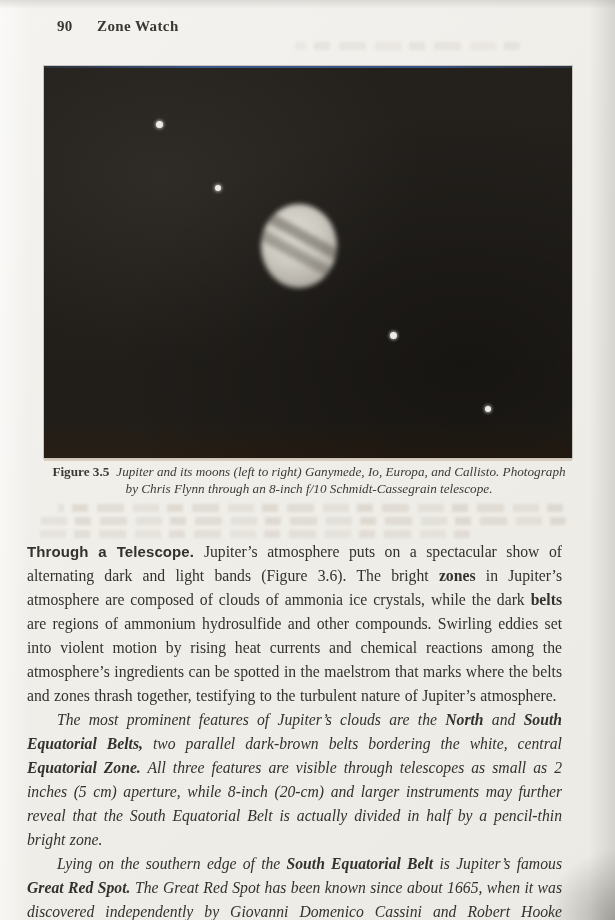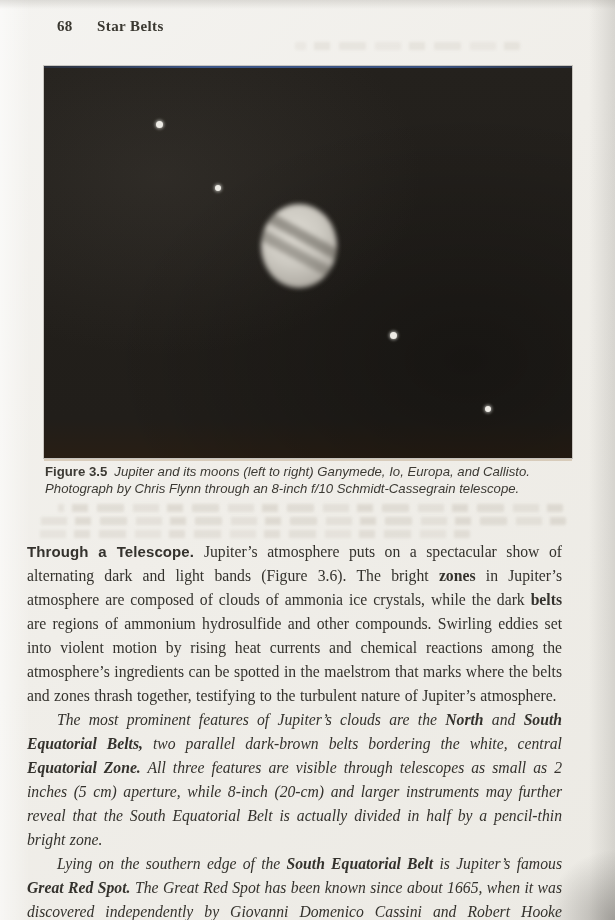--- a/index.html
+++ b/index.html
@@ -59,22 +59,22 @@
       rgba(98,94,86,.55) 38% 46%,
       rgba(175,170,162,.12) 46% 52%,
       rgba(104,100,92,.48) 52% 60%,
       rgba(0,0,0,0) 60% 100%);}
   .moon{position:absolute;border-radius:50%;background:#edebe5;
     box-shadow:0 0 3px 1.2px rgba(235,233,228,.55);filter:blur(.4px);}
 
   
   .caption{
     position:absolute;left:45px;top:463px;width:528px;
-    font-family:Liberation Sans, sans-serif;font-size:13.2px;line-height:17px;
-    color:#3c3a34;text-align:left;
+    font-family:Liberation Serif, serif;font-size:13.2px;line-height:17px;
+    color:#3c3a34;text-align:center;
   }
   .cap-label{font-weight:bold;font-style:normal;margin-right:7px;}
   .cap-text{font-style:italic;}
 
   
   .bodytext{
     position:absolute;left:27px;top:540px;width:535px;
     font-size:15.7px;line-height:24px;color:#34322d;
     text-align:justify;word-spacing:.5px;
   }
@@ -82,22 +82,22 @@
   .bodytext p.indent{text-indent:30px;font-style:italic;}
   .b{font-weight:bold;}
   .sans{font-family:"Liberation Sans", sans-serif;font-size:15px;letter-spacing:.1px;}
 </style>
 </head>
 <body>
 
 <div class="page">
 
   <div class="header">
-    <span class="pagenum">68</span>
-    <span class="runhead">Star Belts</span>
+    <span class="pagenum">90</span>
+    <span class="runhead">Zone Watch</span>
     <div class="ghost g-header"></div>
   </div>
 
   <figure class="photo" id="photo">
     <div class="topline"></div>
     <div class="jupiter" id="jupiter" style="left: 217px; top: 138px; width: 76px; height: 84px;">
       <div class="bands"></div>
     </div>
     <div class="bottomline"></div>
   <div class="moon" title="Ganymede" style="left: 111.5px; top: 54.5px; width: 7px; height: 7px;"></div>

